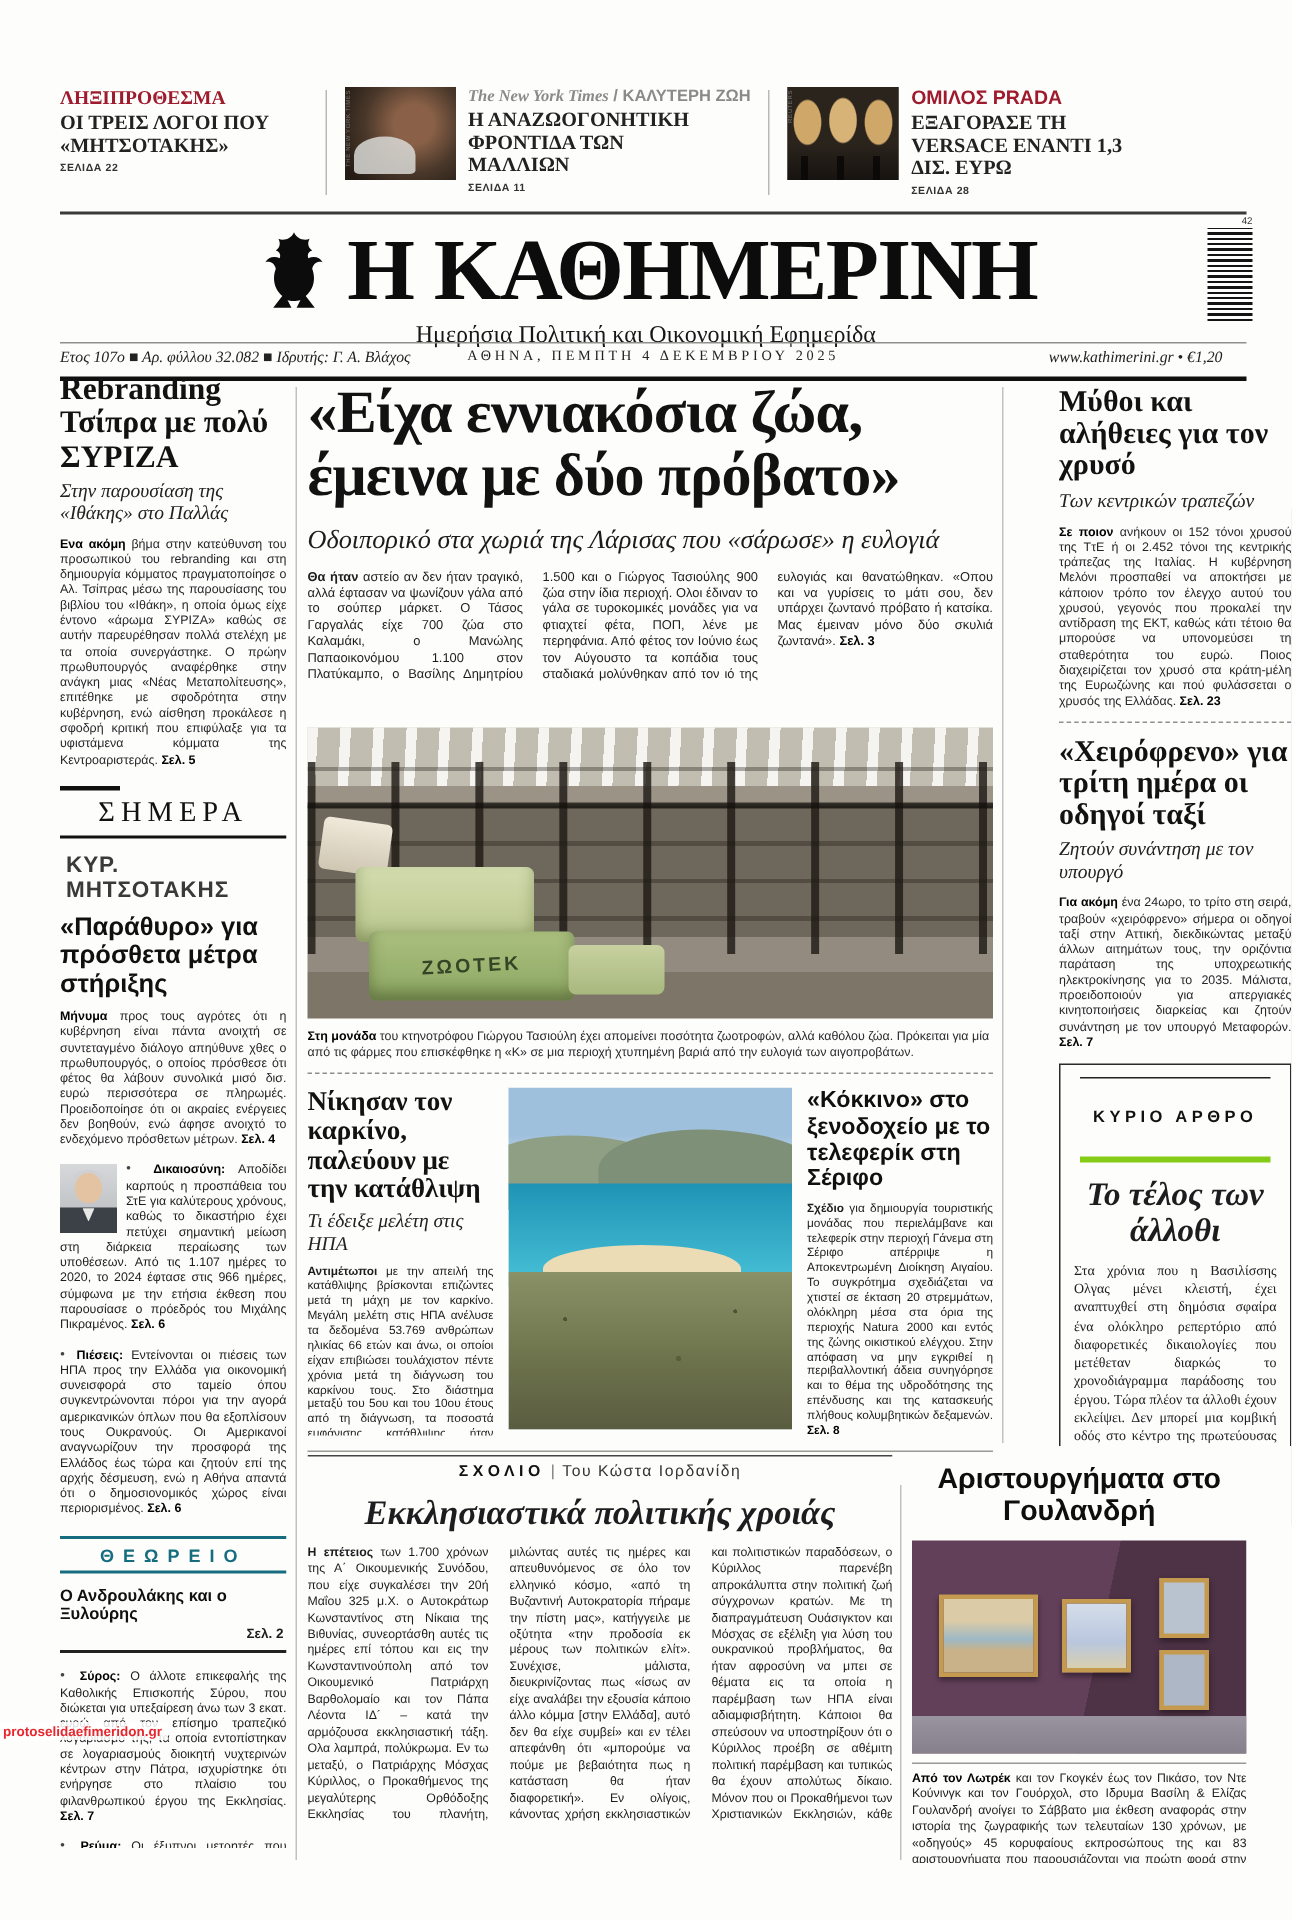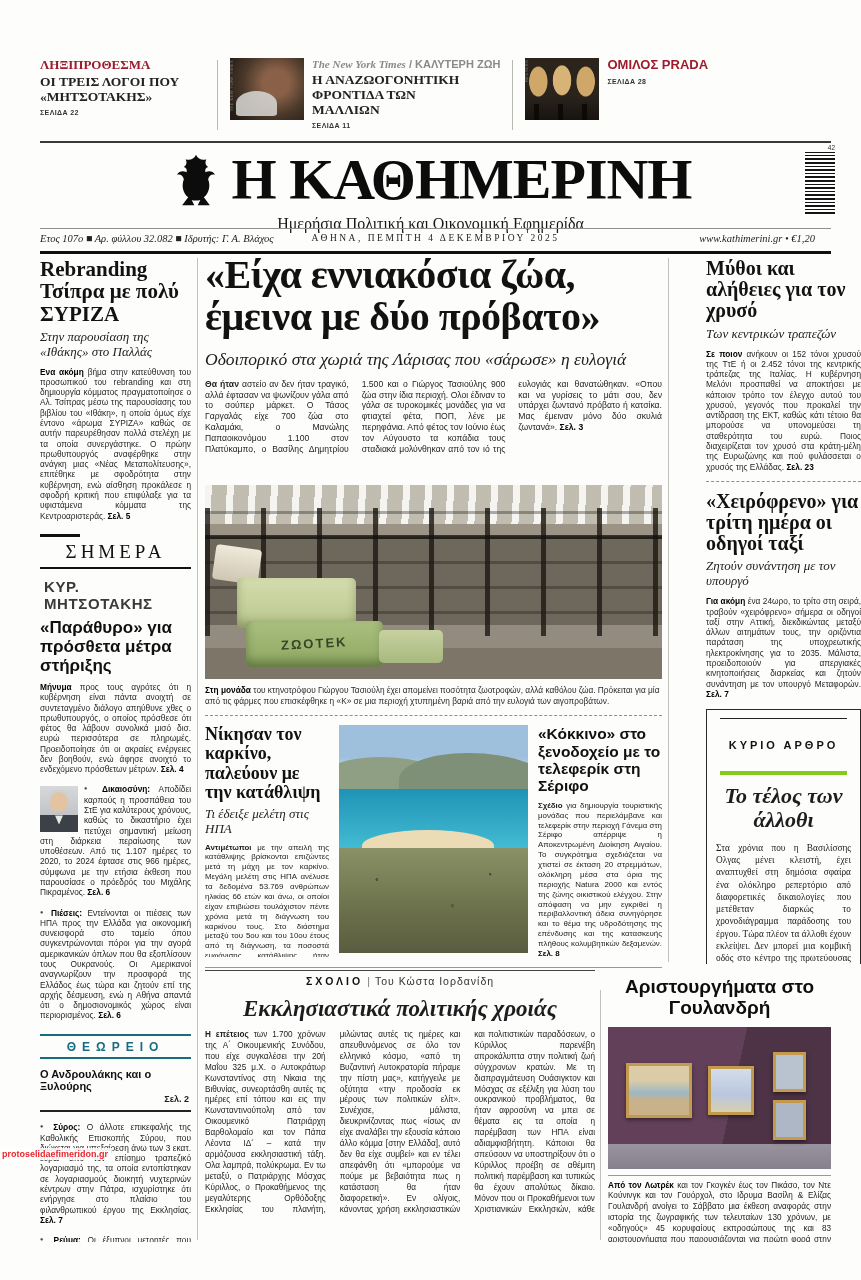--- a/index.html
+++ b/index.html
@@ -37,21 +37,21 @@
   .barcode{position:absolute;right:26px;top:6px;width:30px;height:62px;}
   .barcode .num{position:absolute;top:-8px;right:0;font-size:6.5px;color:#333;}
   .barcode .stripes{position:absolute;inset:0;background:repeating-linear-gradient(0deg,#141414 0 1.6px,#fff 1.6px 3.6px);}
   
   .dateline{position:absolute;left:40px;top:228px;width:791px;height:22px;border-top:1px solid #8f8f8b;border-bottom:3px solid #0f0f0f;
             font-family:"Liberation Serif",serif;font-size:10.5px;color:#222;}
   .dateline .dl-left{position:absolute;left:0;top:4px;font-style:italic;}
   .dateline .dl-center{position:absolute;left:50%;transform:translateX(-50%);top:4px;letter-spacing:2.5px;font-size:9.5px;}
   .dateline .dl-right{position:absolute;right:16px;top:4px;font-style:italic;}
   
-  .leftcol{position:absolute;left:40px;top:258px;width:151px;height:984px;overflow:hidden;}
+  .leftcol{position:absolute;left:40px;top:248px;width:151px;height:984px;overflow:hidden;}
   .vrule1{position:absolute;left:197px;top:258px;width:1px;height:982px;background:#c2c2bd;}
   .centercol{position:absolute;left:205px;top:254px;width:457px;}
   .vrule2{position:absolute;left:668px;top:258px;width:1px;height:704px;background:#c2c2bd;}
   .rightcol{position:absolute;left:706px;top:258px;width:155px;height:706px;overflow:hidden;}
   .scholio{position:absolute;left:205px;top:970px;width:390px;height:272px;overflow:hidden;}
   .vrule3{position:absolute;left:600px;top:990px;width:1px;height:250px;background:#c2c2bd;}
   .goul{position:absolute;left:608px;top:974px;width:223px;height:268px;overflow:hidden;}
   
   .hl-serif{font-family:"Liberation Serif",serif;font-weight:700;color:#121212;line-height:1.06;margin:0;}
   .sub-it{font-family:"Liberation Serif",serif;font-style:italic;font-size:13px;line-height:1.15;color:#222;margin:5px 0 0;}
@@ -172,20 +172,21 @@
         <div class="p-page">ΣΕΛΙΔΑ 11</div>
       </div>
     </div>
     <div class="vr"></div>
     <div class="promo">
       <div class="p-img img-prada">
         <span class="vcred">REUTERS</span>
       </div>
       <div>
         <div class="p-kick red">ΟΜΙΛΟΣ PRADA</div>
+        <div class="p-title">ΕΞΑΓΟΡΑΣΕ ΤΗ VERSACE ΕΝΑΝΤΙ 1,3 ΔΙΣ. ΕΥΡΩ</div>
         <div class="p-page">ΣΕΛΙΔΑ 28</div>
       </div>
     </div>
   </header>
   <div class="rule-top"></div>
 
   <section class="mast">
     <div class="mastrow">
       <svg width="52" height="56" viewBox="0 0 60 64" xmlns="http://www.w3.org/2000/svg" aria-hidden="true">
         <path fill="#0c0c0c" d="M30 3c-2 5-8 7-12 5 2 4 1 7-2 9 3 1 4 3 3 6-4-2-9-1-11 3 4-1 7 1 8 5-3 8-1 16 5 21l-7 9h14l-3-6c2 1 7 1 10 0l-3 6h14l-7-9c6-5 8-13 5-21 1-4 4-6 8-5-2-4-7-5-11-3-1-3 0-5 3-6-3-2-4-5-2-9-4 2-10 0-12-5z"></path>

